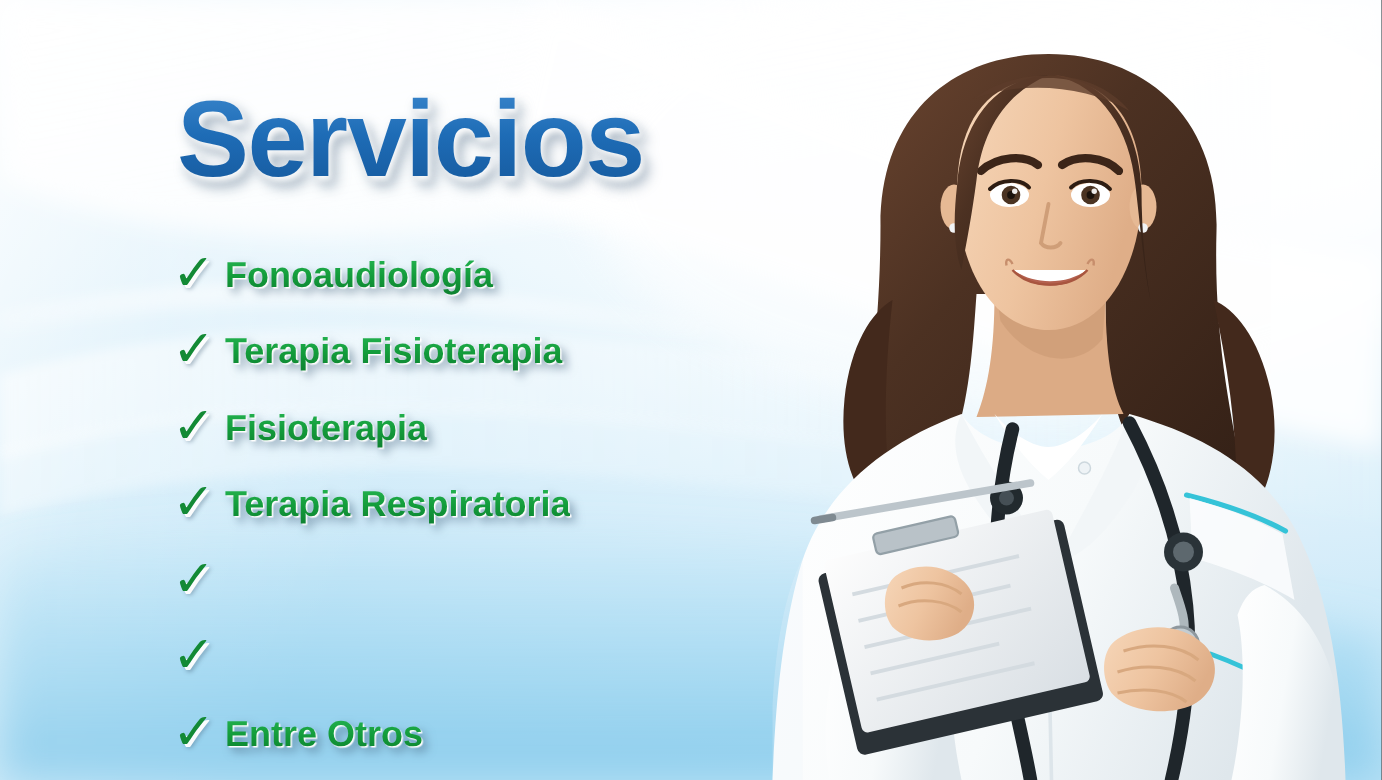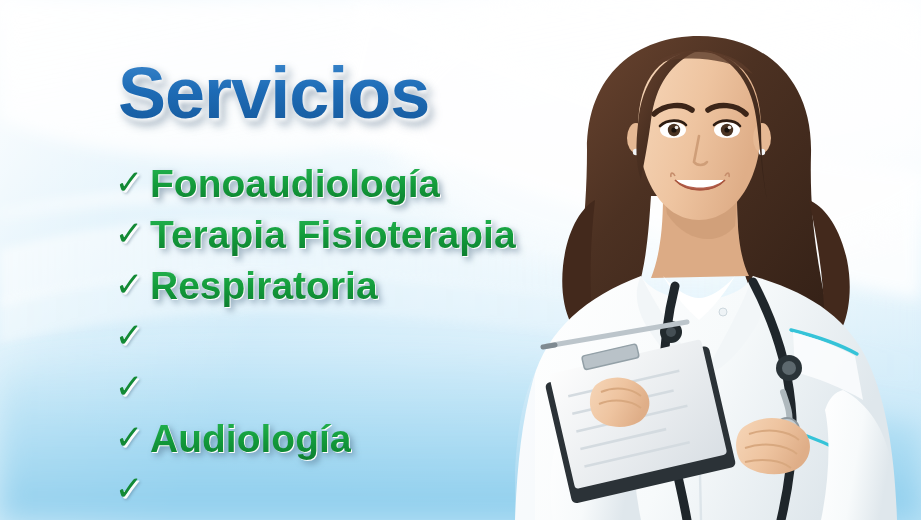--- a/index.html
+++ b/index.html
@@ -36,21 +36,21 @@
   
   .svc-list{position:absolute;left:108px;top:158px;width:470px;}
   .svc-row{display:flex;align-items:center;height:51px;}
   .check{
     width:42px;flex:0 0 42px;display:flex;align-items:center;justify-content:center;
     font-size:34px;line-height:1;color:#138a35;font-weight:bold;
     text-shadow:2px 2px 0 rgba(255,255,255,.95), 3px 3px 3px rgba(70,100,125,.45);
     transform:translateY(-2px);
   }
   .svc-label{
-    font-size:39px;font-weight:bold;white-space:nowrap;
+    font-size:24px;font-weight:bold;white-space:nowrap;
     color:#13a03d;
     background:linear-gradient(180deg,#27b653 0%,#139c3b 50%,#0d7e2f 100%);
     -webkit-background-clip:text;background-clip:text;-webkit-text-fill-color:transparent;
     filter:drop-shadow(1.5px 1.5px 0 rgba(255,255,255,.98)) drop-shadow(3px 3px 3px rgba(70,100,125,.5));
   }
 
   
   .person{position:absolute;right:0;bottom:0;width:430px;height:520px;}
 </style>
 </head>
@@ -106,34 +106,35 @@
     <div class="svc-row">
       <span class="check">✓</span>
       <span class="svc-label">Fonoaudiología</span>
     </div>
     <div class="svc-row">
       <span class="check">✓</span>
       <span class="svc-label">Terapia Fisioterapia</span>
     </div>
     <div class="svc-row">
       <span class="check">✓</span>
-      <span class="svc-label">Respiratoria</span>
-    </div>
-    <div class="svc-row">
-      <span class="check">✓</span>
-    </div>
-    <div class="svc-row">
-      <span class="check">✓</span>
-    </div>
-    <div class="svc-row">
-      <span class="check">✓</span>
-      <span class="svc-label">Audiología</span>
-    </div>
-    <div class="svc-row">
-      <span class="check">✓</span>
+      <span class="svc-label">Fisioterapia</span>
+    </div>
+    <div class="svc-row">
+      <span class="check">✓</span>
+      <span class="svc-label">Terapia Respiratoria</span>
+    </div>
+    <div class="svc-row">
+      <span class="check">✓</span>
+    </div>
+    <div class="svc-row">
+      <span class="check">✓</span>
+    </div>
+    <div class="svc-row">
+      <span class="check">✓</span>
+      <span class="svc-label">Entre Otros</span>
     </div>
   </div>
 
   <svg class="person" viewBox="0 0 430 520" preserveAspectRatio="xMaxYMax meet">
     <defs>
       <linearGradient id="skin" x1="0" y1="0" x2="1" y2="0.4">
         <stop offset="0%" stop-color="#f6d6b8"></stop>
         <stop offset="55%" stop-color="#eec4a0"></stop>
         <stop offset="100%" stop-color="#dfae88"></stop>
       </linearGradient>

